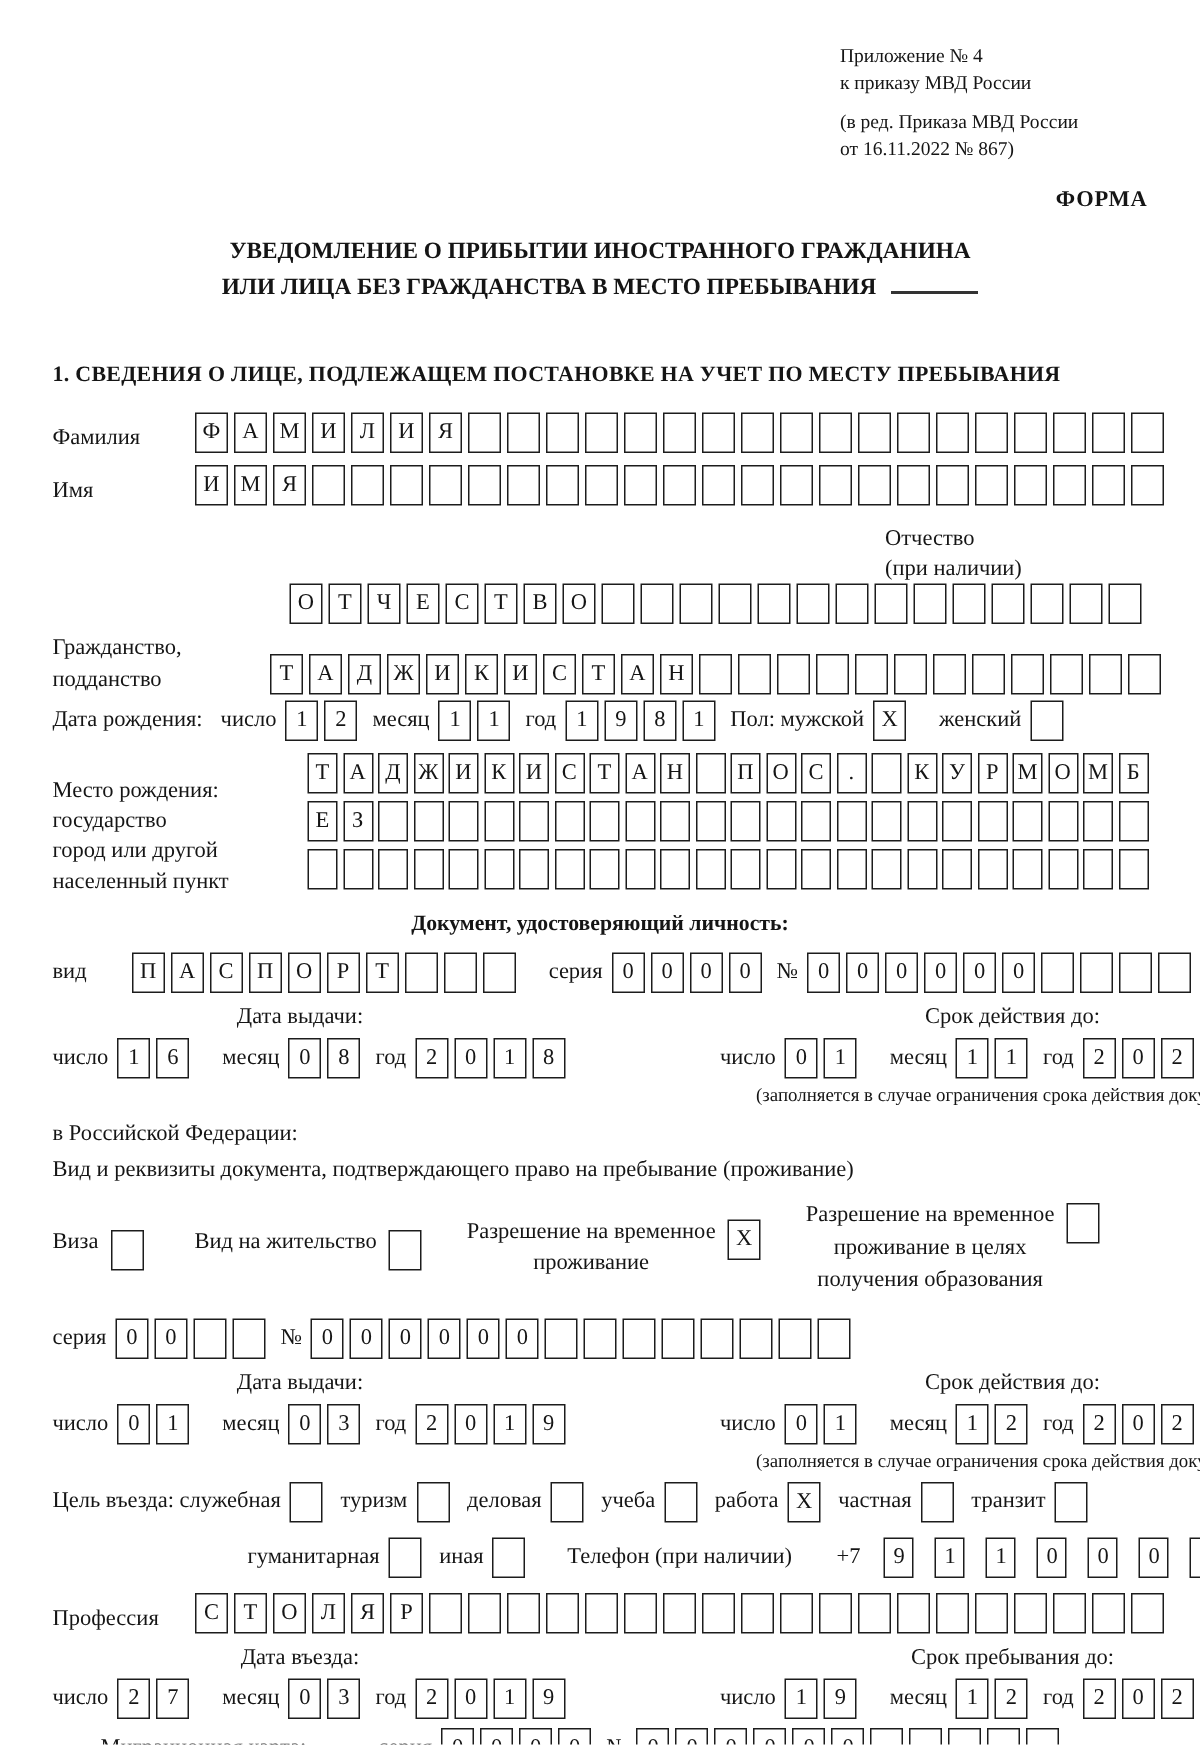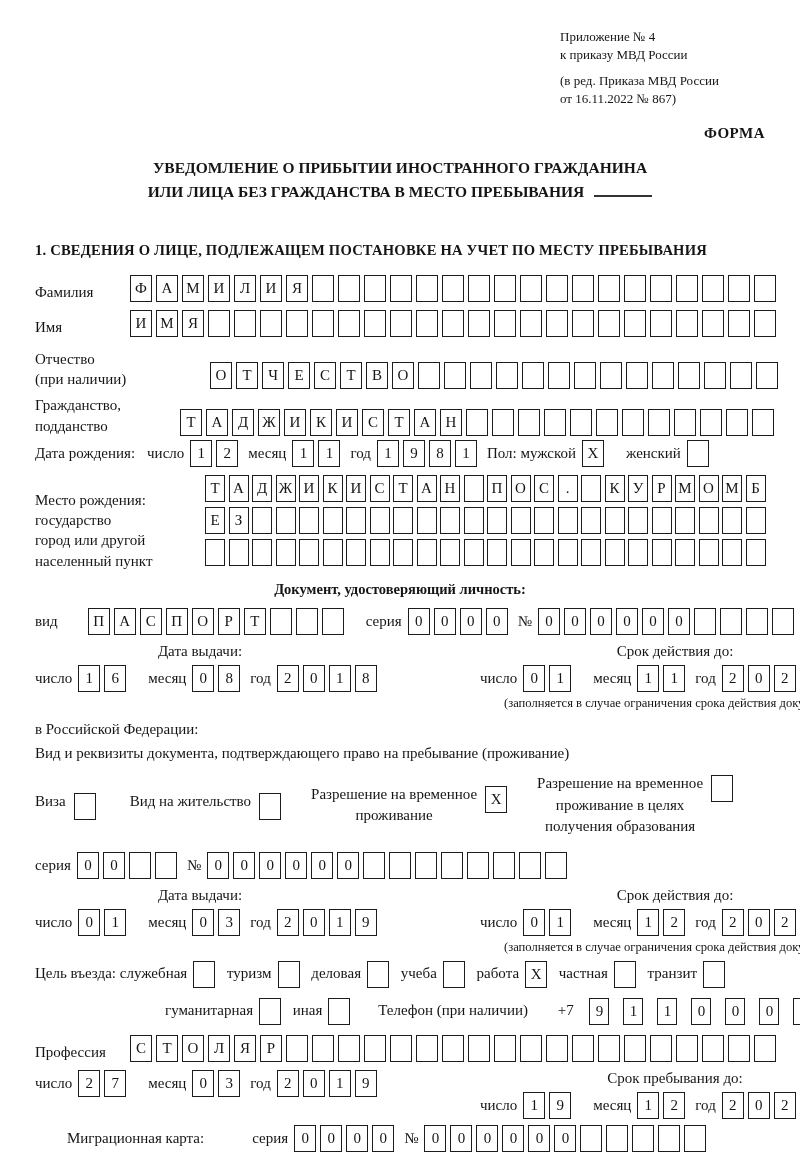--- a/index.html
+++ b/index.html
@@ -71,21 +71,21 @@
   <div class="row">
     <div class="lbl w95">Фамилия</div>
     <div class="cellwrap"><span class="cell">Ф</span><span class="cell">А</span><span class="cell">М</span><span class="cell">И</span><span class="cell">Л</span><span class="cell">И</span><span class="cell">Я</span><span class="cell"></span><span class="cell"></span><span class="cell"></span><span class="cell"></span><span class="cell"></span><span class="cell"></span><span class="cell"></span><span class="cell"></span><span class="cell"></span><span class="cell"></span><span class="cell"></span><span class="cell"></span><span class="cell"></span><span class="cell"></span><span class="cell"></span><span class="cell"></span><span class="cell"></span><span class="cell"></span></div>
   </div>
 
   <div class="row">
     <div class="lbl w95">Имя</div>
     <div class="cellwrap"><span class="cell">И</span><span class="cell">М</span><span class="cell">Я</span><span class="cell"></span><span class="cell"></span><span class="cell"></span><span class="cell"></span><span class="cell"></span><span class="cell"></span><span class="cell"></span><span class="cell"></span><span class="cell"></span><span class="cell"></span><span class="cell"></span><span class="cell"></span><span class="cell"></span><span class="cell"></span><span class="cell"></span><span class="cell"></span><span class="cell"></span><span class="cell"></span><span class="cell"></span><span class="cell"></span><span class="cell"></span><span class="cell"></span></div>
   </div>
 
-  <div class="row" style="margin-bottom:2px;">
+  <div class="row" style="margin-bottom:2px;flex-direction:column;">
     <div class="lbl w175">
       <div>Отчество</div>
       <div>(при наличии)</div>
     </div>
     <div class="cellwrap"><span class="cell">О</span><span class="cell">Т</span><span class="cell">Ч</span><span class="cell">Е</span><span class="cell">С</span><span class="cell">Т</span><span class="cell">В</span><span class="cell">О</span><span class="cell"></span><span class="cell"></span><span class="cell"></span><span class="cell"></span><span class="cell"></span><span class="cell"></span><span class="cell"></span><span class="cell"></span><span class="cell"></span><span class="cell"></span><span class="cell"></span><span class="cell"></span><span class="cell"></span><span class="cell"></span></div>
   </div>
 
   <div class="row" style="margin-bottom:4px;">
     <div class="lbl w145">
       <div>Гражданство,</div>
@@ -223,20 +223,21 @@
     <span class="cellwrap tight" style="margin-left:6px;"><span class="cell t">9</span><span class="cell t">1</span><span class="cell t">1</span><span class="cell t">0</span><span class="cell t">0</span><span class="cell t">0</span><span class="cell t">0</span></span>
   </div>
 
   <div class="row">
     <div class="lbl w95">Профессия</div>
     <div class="cellwrap"><span class="cell">С</span><span class="cell">Т</span><span class="cell">О</span><span class="cell">Л</span><span class="cell">Я</span><span class="cell">Р</span><span class="cell"></span><span class="cell"></span><span class="cell"></span><span class="cell"></span><span class="cell"></span><span class="cell"></span><span class="cell"></span><span class="cell"></span><span class="cell"></span><span class="cell"></span><span class="cell"></span><span class="cell"></span><span class="cell"></span><span class="cell"></span><span class="cell"></span><span class="cell"></span><span class="cell"></span><span class="cell"></span><span class="cell"></span></div>
   </div>
 
   <div class="daterow">
     <div class="dcol1">
+      <div class="dhead h1">Дата въезда:</div>
       <div class="dline">
         <span class="inline-lbl first">число</span><span class="cellwrap"><span class="cell">2</span><span class="cell">7</span></span>
         <span class="inline-lbl gap-l">месяц</span><span class="cellwrap"><span class="cell">0</span><span class="cell">3</span></span>
         <span class="inline-lbl">год</span><span class="cellwrap"><span class="cell">2</span><span class="cell">0</span><span class="cell">1</span><span class="cell">9</span></span>
       </div>
     </div>
     <div class="dcol2">
       <div class="dhead h2">Срок пребывания до:</div>
       <div class="dline" style="margin-left:30px;">
         <span class="inline-lbl first">число</span><span class="cellwrap"><span class="cell">1</span><span class="cell">9</span></span>

